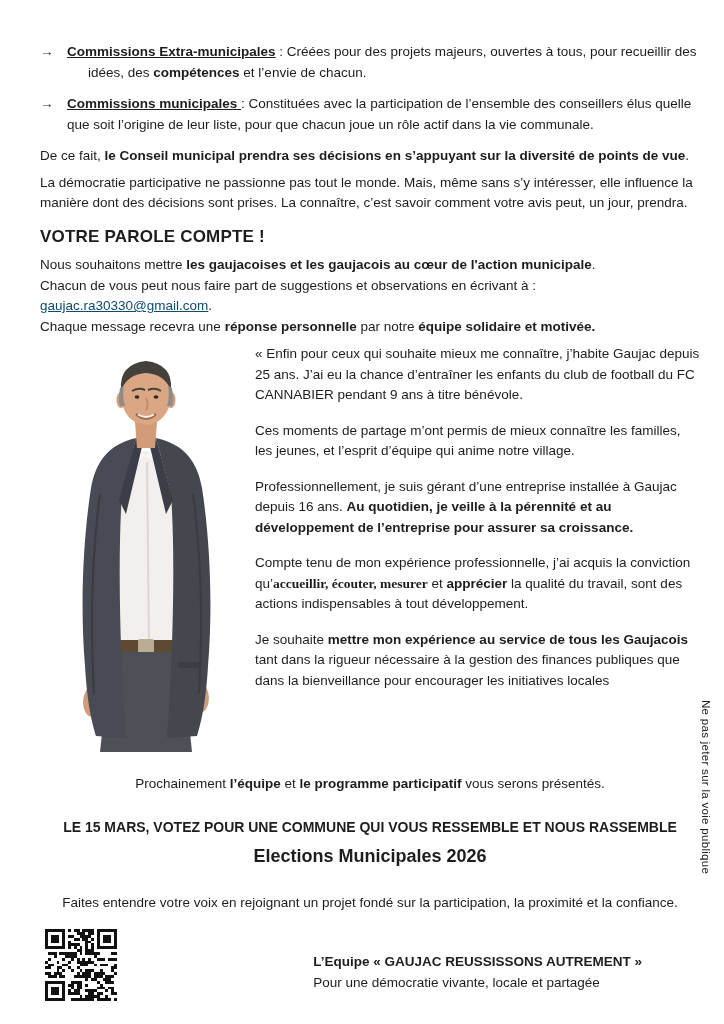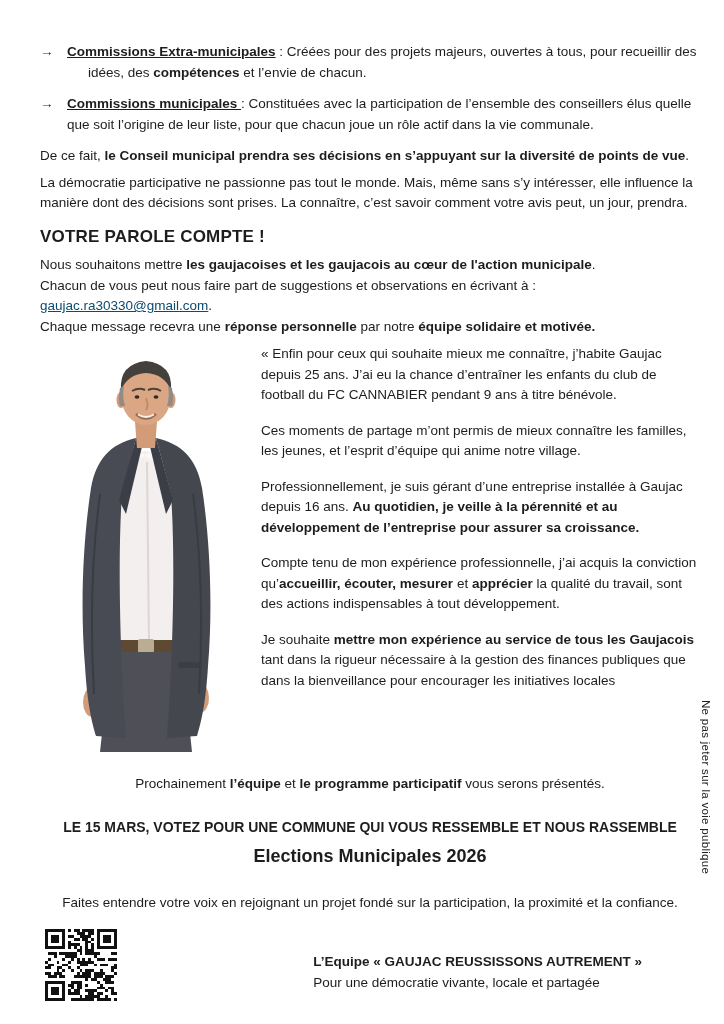--- a/index.html
+++ b/index.html
@@ -11,21 +11,21 @@
   .content{position:absolute;left:40px;top:42px;width:660px;font-size:13.5px;line-height:20.5px;}
   p{margin:0;}
   .bullet{display:flex;margin-bottom:11px;}
   .bullet .arrow{width:27px;flex:none;}
   .para{margin-bottom:6px;}
   .heading{font-size:17px;font-weight:700;margin:13px 0 8px 0;letter-spacing:.2px;}
   .contact-line{margin:0;}
   .row{display:flex;margin-top:7px;}
   .photo{width:205px;height:408px;flex:none;}
   .quote{flex:1;padding-left:6px;}
-  .quote p{margin:0 0 15px 10px;}
+  .quote p{margin:0 0 15px 4px;}
   .center{text-align:center;}
   .prochainement{margin-top:22px;}
   .vote-line{margin-top:22px;font-weight:700;font-size:14px;}
   .elections-line{margin-top:9px;font-weight:700;font-size:18px;}
   .faites-line{margin-top:26px;}
   .footer{display:flex;align-items:flex-start;margin-top:16px;}
   .qr{margin-left:5px;width:72px;height:72px;}
   .team{margin-left:auto;margin-right:58px;text-align:left;padding-top:22px;line-height:21px;}
   .team-line{font-weight:700;}
   .side-note{
@@ -92,21 +92,21 @@
           <ellipse cx="116" cy="53" rx="2.4" ry="1.8" fill="#2f2a26"></ellipse>
           <path d="M106 54 q3 8 0 12" stroke="#c08c67" stroke-width="2" fill="none"></path>
           <path d="M96 70 q10 9 20 0" stroke="#9c6a4c" stroke-width="2.4" fill="none"></path>
           <path d="M98 70.5 q8 5 16 0" stroke="#ffffff" stroke-width="2" fill="none" opacity="0.85"></path>
         </svg>
       </div>
       <div class="quote">
         <p><span>« Enfin pour ceux qui souhaite mieux me connaître, j’habite Gaujac depuis 25 ans. J’ai eu la chance d’entraîner les enfants du club de football du FC CANNABIER pendant 9 ans à titre bénévole.</span></p>
         <p><span>Ces moments de partage m’ont permis de mieux connaître les familles, les jeunes, et l’esprit d’équipe qui anime notre village.</span></p>
         <p><span>Professionnellement, je suis gérant d’une entreprise installée à Gaujac depuis 16 ans. </span><span style="font-weight: 700;">Au quotidien, je veille à la pérennité et au développement de l’entreprise pour assurer sa croissance.</span></p>
-        <p><span>Compte tenu de mon expérience professionnelle, j’ai acquis la conviction qu’</span><span style="font-weight: 700;">accueillir, écouter, mesurer</span><span> et </span><span style="font-weight: 700;">apprécier</span><span> la qualité du travail, sont des actions indispensables à tout développement.</span></p>
+        <p><span>Compte tenu de mon expérience professionnelle, j’ai acquis la conviction qu’</span><span style="font-weight: 700; font-family: Liberation Serif, serif;">accueillir, écouter, mesurer</span><span> et </span><span style="font-weight: 700;">apprécier</span><span> la qualité du travail, sont des actions indispensables à tout développement.</span></p>
         <p><span>Je souhaite </span><span style="font-weight: 700;">mettre mon expérience au service de tous les Gaujacois</span><span> tant dans la rigueur nécessaire à la gestion des finances publiques que dans la bienveillance pour encourager les initiatives locales</span></p>
       </div>
     </div>
 
     <p class="center prochainement"><span>Prochainement </span><span style="font-weight: 700;">l’équipe</span><span> et </span><span style="font-weight: 700;">le programme participatif</span><span> vous serons présentés.</span></p>
     <p class="center vote-line">LE 15 MARS, VOTEZ POUR UNE COMMUNE QUI VOUS RESSEMBLE ET NOUS RASSEMBLE</p>
     <p class="center elections-line">Elections Municipales 2026</p>
     <p class="center faites-line">Faites entendre votre voix en rejoignant un projet fondé sur la participation, la proximité et la confiance.</p>
 
     <div class="footer">

